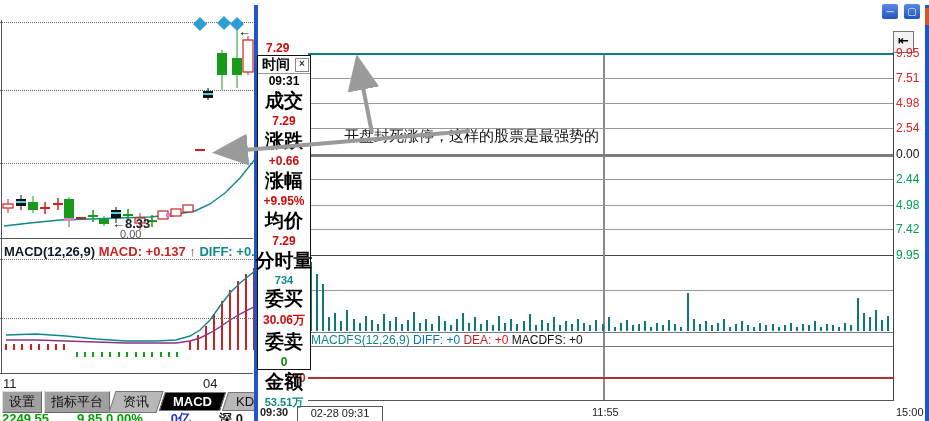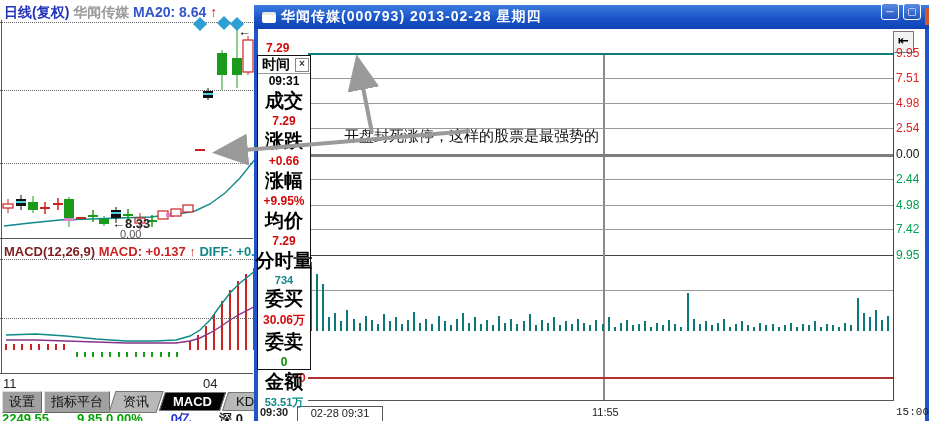--- a/index.html
+++ b/index.html
@@ -53,26 +53,20 @@
   .c-black{color:#000;font-size:12px;}
   #overlay{left:0;top:0;width:929px;height:421px;pointer-events:none;z-index:40;}
   .timelab{position:absolute;font-size:11px;color:#222;top:406px;white-space:nowrap;}
 </style>
 </head>
 <body>
 
 <div id="canvas" class="nosel">
 
   <div id="left-win" class="abs">
-    <div class="abs lw-header">
-      <span style="color:#2233bb">日线(复权)</span>
-      <span style="color:#9a9a9a">华闻传媒</span>
-      <span style="color:#3355cc">MA20: 8.64</span>
-      <span style="color:#dd1111">↑</span>
-    </div>
 
     <div class="abs dotline" style="left:0;top:22px;width:253px;"></div>
     <div class="abs dotline" style="left:0;top:90px;width:253px;"></div>
     <div class="abs dotline" style="left:0;top:163px;width:253px;"></div>
     <div class="abs vline" style="left:1px;top:20px;height:353px;"></div>
     <div class="abs solline" style="left:0;top:238px;width:253px;"></div>
     <div class="abs solline" style="left:0;top:373px;width:253px;"></div>
 
     <svg id="kline-svg" class="abs" style="left:0;top:0;" width="258" height="421">
         <polyline points="4,226 30,223 60,220 90,219 120,218 150,217 178,214 195,211 210,204 225,193 240,178 256,158" fill="none" stroke="#0e8888" stroke-width="1.4"></polyline>
@@ -154,41 +148,37 @@
         <line x1="177" y1="352" x2="177" y2="357" stroke="#1a9a1a" stroke-width="2"></line>
         <polyline points="6,335 36,334 66,336 96,339 126,341 156,341 176,340 190,336 200,330 210,320 220,306 230,293 240,283 250,275 257,269" fill="none" stroke="#0e8888" stroke-width="1.4"></polyline>
         <polyline points="6,340 36,340 66,341 96,342 126,343 156,343 176,343 190,341 200,338 210,333 220,327 230,320 240,314 250,309 257,305" fill="none" stroke="#883388" stroke-width="1.4"></polyline>
       </svg>
 
     <div class="abs" style="left:238px;top:24px;color:#000;font-size:13px;font-weight:bold;">←</div>
     <div class="abs tag" style="left:112px;top:216px;font-weight:bold;font-size:13px;">←8.33</div>
     <div class="abs" style="left:120px;top:228px;font-size:11px;color:#555;">0.00</div>
 
     <div class="abs" style="left:4px;top:244px;font-size:13px;font-weight:bold;white-space:nowrap;">
-      <span style="color:#7f1d1d">MACD(12,26,9)</span>
+      <span style="color:#0f172a">MACD(12,26,9)</span>
       <span style="color:#cc2222">MACD: +0.137</span>
       <span style="color:#cc2222">↑</span>
       <span style="color:#0e8888">DIFF: +0.145</span>
     </div>
     <div class="abs dotline" style="left:0;top:259px;width:253px;"></div>
     <div class="abs dotline" style="left:0;top:318px;width:253px;"></div>
 
     <div class="abs" style="left:3px;top:376px;font-size:13px;color:#222;">11</div>
     <div class="abs" style="left:203px;top:376px;font-size:13px;color:#222;">04</div>
 
     <div id="left-tabs" class="abs" style="left:2px;top:391px;white-space:nowrap;"><div class="tabbtn"><span>设置</span></div><div class="tabbtn"><span>指标平台</span></div><div class="tabslant"><span>资讯</span></div><div class="tabslant active"><span>MACD</span></div><div class="tabslant"><span>KDJ</span></div><div class="tabslant"><span>RSI</span></div></div>
     <div id="status-row" class="abs" style="left:2px;top:410px;font-size:13px;font-weight:bold;white-space:nowrap;"><span style="color: rgb(0, 160, 0); margin-right: 28px;">2249.55</span><span style="color: rgb(0, 160, 0); margin-right: 28px;">9.85 0.00%</span><span style="color: rgb(34, 51, 204); margin-right: 28px;">0亿</span><span style="color: rgb(17, 17, 17); margin-right: 28px;">深 0</span></div>
   </div>
 
   <div id="popup" class="abs"></div>
 
-  <div id="titlebar" class="abs">
-    <div class="ticon"></div>
-    <div class="ttext">华闻传媒(000793) 2013-02-28 星期四</div>
-  </div>
   <div class="winbtn" style="left:881px;">─</div>
   <div class="winbtn" style="left:903px;">▢</div>
   <div class="abs" style="left:925px;top:8px;width:4px;height:17px;background:#d4572a;"></div>
 
   <div class="abs btnbox" style="left:893px;top:31px;width:19px;height:20px;color:#000;font-weight:bold;">⇤</div>
 
   <div class="abs" style="left:266px;top:41px;font-size:12px;font-weight:bold;color:#d30a0a;">7.29</div>
 
   <div id="price-pane" class="abs" style="left:308px;top:53px;width:585px;height:202px;border-bottom:1px solid #444;"></div>
   <div id="vol-pane" class="abs" style="left:308px;top:255px;width:585px;height:77px;"></div>
@@ -200,28 +190,34 @@
       <div class="axis-lab" style="left: 896px; top: 71px; color: rgb(221, 34, 34);">7.51</div>
       <div class="axis-lab" style="left: 896px; top: 96px; color: rgb(221, 34, 34);">4.98</div>
       <div class="axis-lab" style="left: 896px; top: 121px; color: rgb(221, 34, 34);">2.54</div>
       <div class="axis-lab" style="left: 896px; top: 147px; color: rgb(17, 17, 17);">0.00</div>
       <div class="axis-lab" style="left: 896px; top: 172px; color: rgb(0, 160, 80);">2.44</div>
       <div class="axis-lab" style="left: 896px; top: 198px; color: rgb(0, 160, 80);">4.98</div>
       <div class="axis-lab" style="left: 896px; top: 222px; color: rgb(0, 160, 80);">7.42</div>
       <div class="axis-lab" style="left: 896px; top: 248px; color: rgb(0, 160, 80);">9.95</div>
     </div>
 
+  <div class="abs" style="left:308px;top:332px;width:585px;height:15px;border-top:1px solid #777;border-bottom:1px solid #777;font-size:12px;white-space:nowrap;padding-left:3px;box-sizing:border-box;">
+    <span style="color:#0e8888">MACDFS(12,26,9)</span>
+    <span style="color:#0077bb">DIFF: +0</span>
+    <span style="color:#cc2222">DEA: +0</span>
+    <span style="color:#111">MACDFS: +0</span>
+  </div>
   <div class="abs" style="left:292px;top:371px;font-size:12px;font-weight:bold;color:#cc2222;">+0</div>
   <div id="macdfs-line" class="abs" style="left: 308px; width: 585px; height: 2px; background: rgb(176, 48, 48); top: 377px;"></div>
   <div class="abs" style="left:308px;top:400px;width:586px;border-top:1px solid #555;"></div>
 
   <div class="timelab" style="left:260px;font-weight:bold;">09:30</div>
   <div class="timelab" style="left:297px;width:84px;border:1px solid #555;height:16px;text-align:center;background:#fff;">02-28 09:31</div>
   <div class="timelab" style="left:592px;">11:55</div>
-  <div class="timelab" style="left:896px;font-family:Liberation Mono, monospace;">15:00</div>
+  <div class="timelab" style="left:896px;">15:00</div>
 
   <div class="abs" style="left:344px;top:127px;font-size:15px;color:#111;z-index:25;white-space:nowrap;">开盘封死涨停，这样的股票是最强势的</div>
 
   <div id="dpanel" class="abs">
     <div class="ptitle">
       <span>时间</span>
       <span class="pclose">×</span>
     </div>
     <div id="dpanel-rows" style="flex:1;display:flex;flex-direction:column;">
         <div class="prow">

